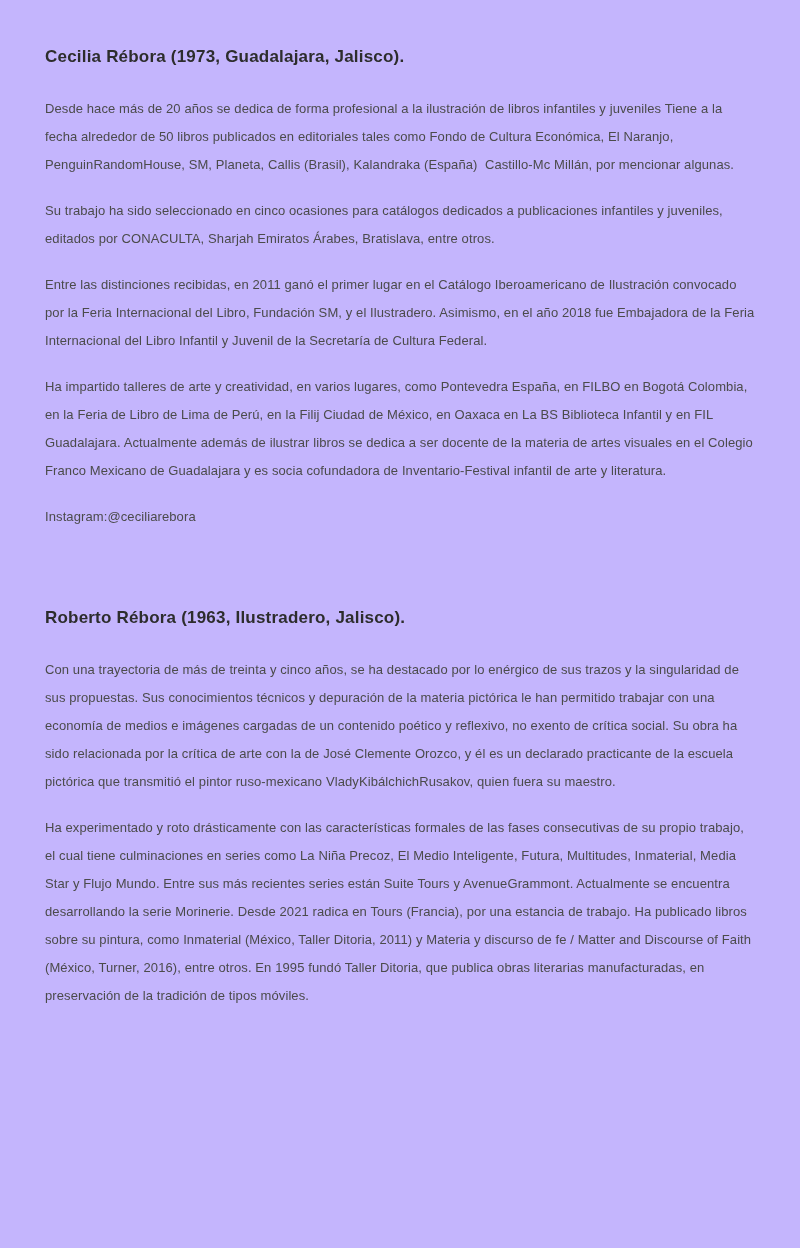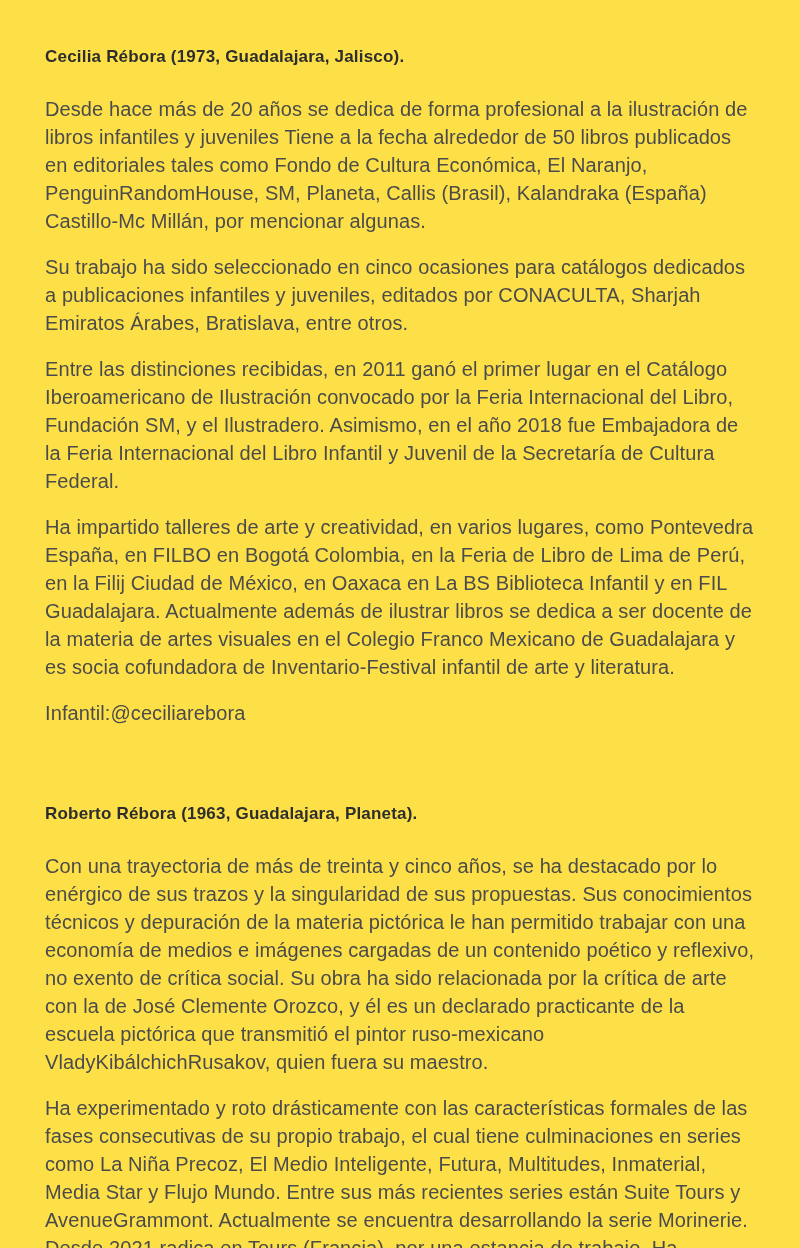--- a/index.html
+++ b/index.html
@@ -5,35 +5,35 @@
   html, body {
     margin: 0;
     padding: 0;
     background: #ffffff;
   }
   .page {
     position: relative;
     width: 800px;
     height: 1248px;
     box-sizing: border-box;
-    background: #fde047;
+    background: #c4b5fd;
     padding: 44px 45px 20px 45px;
     overflow: hidden;
     font-family: "Liberation Sans", "DejaVu Sans", sans-serif;
   }
   .section-heading {
     font-size: 17px;
     font-weight: 700;
     color: #2d2d2d;
     letter-spacing: 0.2px;
     line-height: 26px;
     margin: 0 0 25px 0;
   }
   .paragraph {
-    font-size: 20px;
+    font-size: 13px;
     font-weight: 400;
     color: #4b4b4b;
     letter-spacing: 0.1px;
     line-height: 28px;
     margin: 0 0 18px 0;
     white-space: pre-wrap;
   }
   .section-spacer {
     height: 56px;
   }
@@ -47,26 +47,26 @@
     <h2 class="section-heading">Cecilia Rébora (1973, Guadalajara, Jalisco).</h2>
 
     <p class="paragraph">Desde hace más de 20 años se dedica de forma profesional a la ilustración de libros infantiles y juveniles Tiene a la fecha alrededor de 50 libros publicados en editoriales tales como Fondo de Cultura Económica, El Naranjo, PenguinRandomHouse, SM, Planeta, Callis (Brasil), Kalandraka (España)&nbsp; Castillo-Mc Millán, por mencionar algunas.</p>
 
     <p class="paragraph">Su trabajo ha sido seleccionado en cinco ocasiones para catálogos dedicados a publicaciones infantiles y juveniles, editados por CONACULTA, Sharjah Emiratos Árabes, Bratislava, entre otros.</p>
 
     <p class="paragraph">Entre las distinciones recibidas, en 2011 ganó el primer lugar en el Catálogo Iberoamericano de Ilustración convocado por la Feria Internacional del Libro, Fundación SM, y el Ilustradero. Asimismo, en el año 2018 fue Embajadora de la Feria Internacional del Libro Infantil y Juvenil de la Secretaría de Cultura Federal.</p>
 
     <p class="paragraph">Ha impartido talleres de arte y creatividad, en varios lugares, como Pontevedra España, en FILBO en Bogotá Colombia, en la Feria de Libro de Lima de Perú, en la Filij Ciudad de México, en Oaxaca en La BS Biblioteca Infantil y en FIL Guadalajara. Actualmente además de ilustrar libros se dedica a ser docente de la materia de artes visuales en el Colegio Franco Mexicano de Guadalajara y es socia cofundadora de Inventario-Festival infantil de arte y literatura.</p>
 
-    <p class="paragraph">Infantil:@ceciliarebora</p>
+    <p class="paragraph">Instagram:@ceciliarebora</p>
   </section>
 
   <div class="section-spacer"></div>
 
   <section>
-    <h2 class="section-heading">Roberto Rébora (1963, Guadalajara, Planeta).</h2>
+    <h2 class="section-heading">Roberto Rébora (1963, Ilustradero, Jalisco).</h2>
 
     <p class="paragraph">Con una trayectoria de más de treinta y cinco años, se ha destacado por lo enérgico de sus trazos y la singularidad de sus propuestas. Sus conocimientos técnicos y depuración de la materia pictórica le han permitido trabajar con una economía de medios e imágenes cargadas de un contenido poético y reflexivo, no exento de crítica social. Su obra ha sido relacionada por la crítica de arte con la de José Clemente Orozco, y él es un declarado practicante de la escuela pictórica que transmitió el pintor ruso-mexicano VladyKibálchichRusakov, quien fuera su maestro.</p>
 
     <p class="paragraph">Ha experimentado y roto drásticamente con las características formales de las fases consecutivas de su propio trabajo, el cual tiene culminaciones en series como La Niña Precoz, El Medio Inteligente, Futura, Multitudes, Inmaterial, Media Star y Flujo Mundo. Entre sus más recientes series están Suite Tours y AvenueGrammont. Actualmente se encuentra desarrollando la serie Morinerie. Desde 2021 radica en Tours (Francia), por una estancia de trabajo. Ha publicado libros sobre su pintura, como Inmaterial (México, Taller Ditoria, 2011) y Materia y discurso de fe / Matter and Discourse of Faith (México, Turner, 2016), entre otros. En 1995 fundó Taller Ditoria, que publica obras literarias manufacturadas, en preservación de la tradición de tipos móviles.</p>
   </section>
 
 </div>
 
 </body></html>

